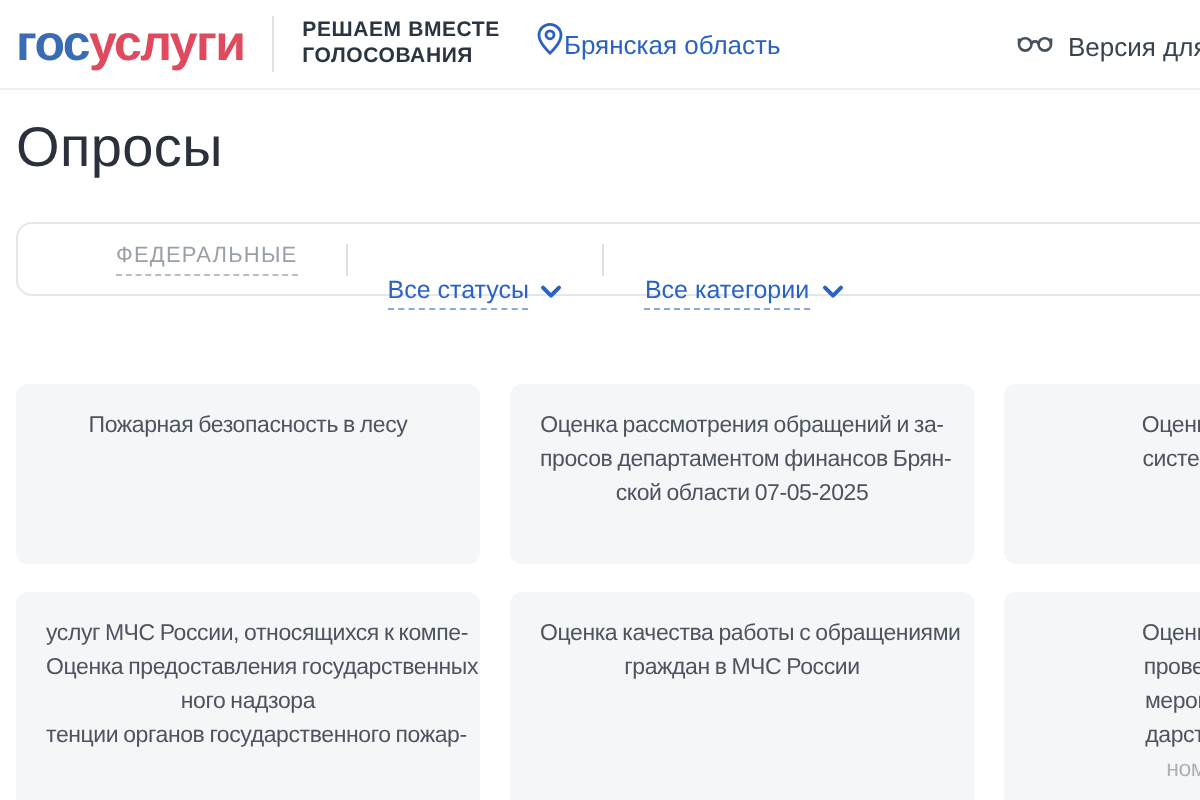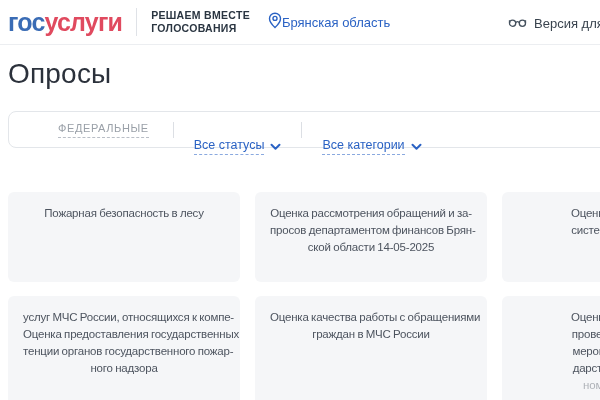--- a/index.html
+++ b/index.html
@@ -168,31 +168,31 @@
         </div>
       </div>
 
       <div class="grid">
           <div class="card">
             <div class="card-line">Пожарная безопасность в лесу</div>
           </div>
           <div class="card">
             <div class="card-line">Оценка рассмотрения обращений и за-</div>
             <div class="card-line">просов департаментом финансов Брян-</div>
-            <div class="card-line">ской области 14-05-2025</div>
+            <div class="card-line">ской области 07-05-2025</div>
           </div>
           <div class="card">
             <div class="card-line">Оценка использов</div>
             <div class="card-line">системы "Атлас ог</div>
           </div>
           <div class="card">
             <div class="card-line">услуг МЧС России, относящихся к компе-</div>
             <div class="card-line">Оценка предоставления государственных</div>
+            <div class="card-line">ного надзора</div>
             <div class="card-line">тенции органов государственного пожар-</div>
-            <div class="card-line">ного надзора</div>
           </div>
           <div class="card">
             <div class="card-line">Оценка качества работы с обращениями</div>
             <div class="card-line">граждан в МЧС России</div>
           </div>
           <div class="card">
             <div class="card-line">Оценка удовлетво</div>
             <div class="card-line">проведения контр</div>
             <div class="card-line">мероприятий, осу</div>
             <div class="card-line">дарственными ин</div>

